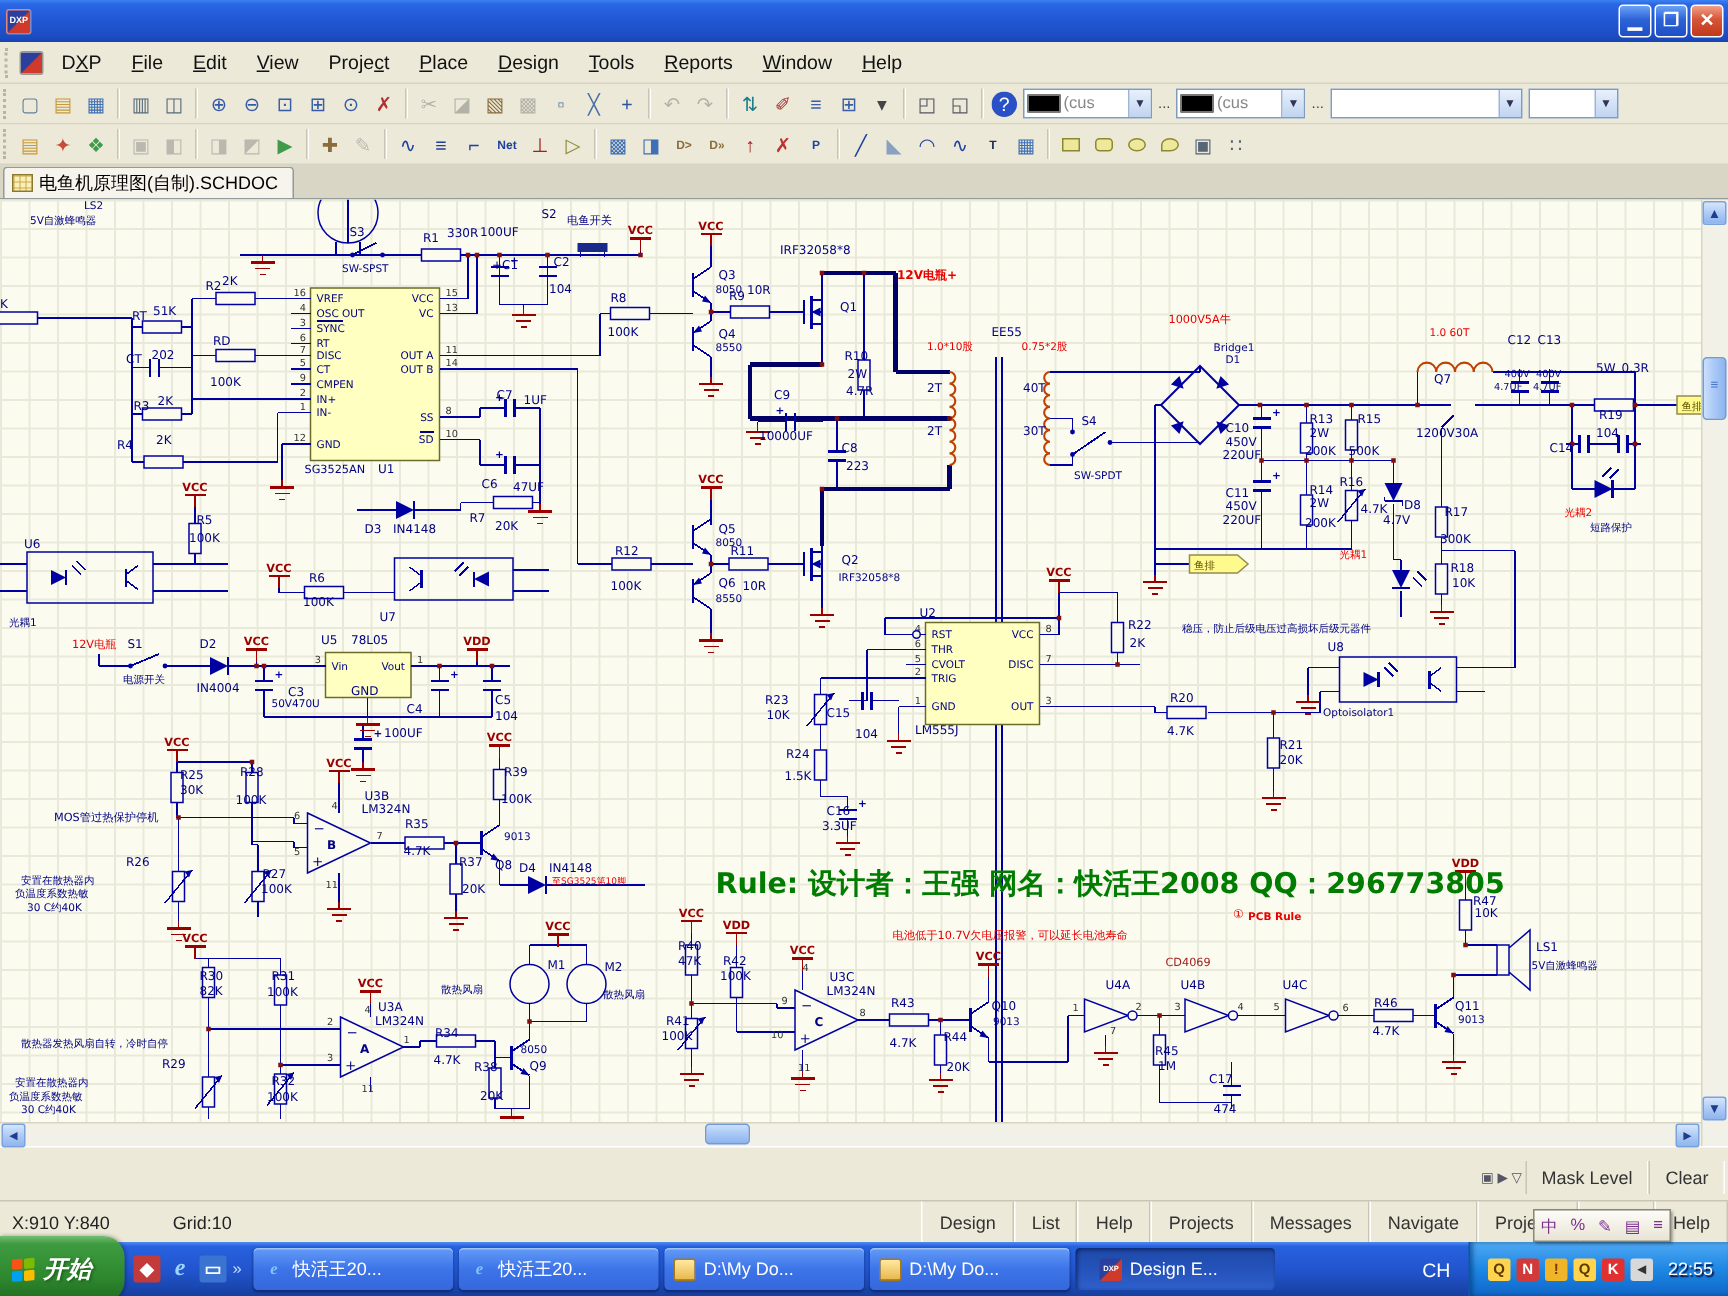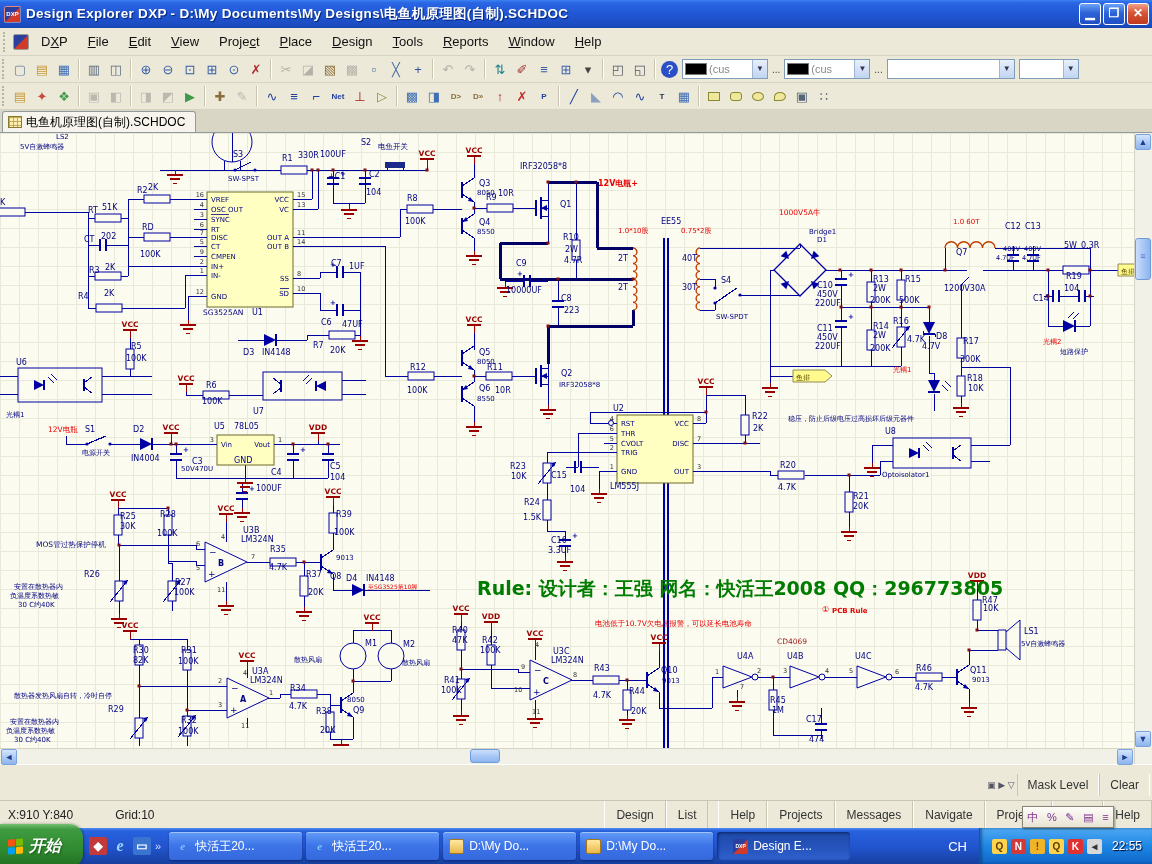--- a/index.html
+++ b/index.html
@@ -116,21 +116,20 @@
     border-left:1px solid #0B57AE;box-shadow:inset 2px 0 3px #00336688;}
   .trayicon{width:15px;height:15px;border-radius:2px;font-size:10px;font-weight:bold;
     display:flex;align-items:center;justify-content:center;}
   #clock{font-size:12px;padding-left:6px;text-shadow:1px 1px 1px #003;}
 </style>
 </head>
 <body>
 
 <div id="titlebar" class="abs">
   <div class="appicon">DXP</div>
-  <div class="title">Design Explorer DXP - D:\My Documents\My Designs\电鱼机原理图(自制).SCHDOC</div>
   <div class="winbtns">
     <div class="winbtn">▁</div>
     <div class="winbtn">❐</div>
     <div class="winbtn close">✕</div>
   </div>
 </div>
 
 <div id="menubar" class="abs">
   <div class="grip"></div>
   <div class="micon"></div>
@@ -1416,21 +1415,21 @@
     <span class="mbtn">Mask Level</span>
     <span class="mbtn">Clear</span>
   </div>
 </div>
 
 <div id="statusbar" class="abs">
   <span class="coords">X:910 Y:840</span>
   <span class="grid">Grid:10</span>
   <div id="panelbtns">
       <div class="pbtn">Design</div>
-      <div class="pbtn" style="margin-right: 10px;">List</div>
+      <div class="pbtn" style="">List</div>
       <div class="pbtn">Help</div>
       <div class="pbtn">Projects</div>
       <div class="pbtn">Messages</div>
       <div class="pbtn">Navigate</div>
       <div class="pbtn">Projects</div>
       <div class="pbtn">Brow</div>
       <div class="pbtn">Help</div>
     </div>
 </div>
 

